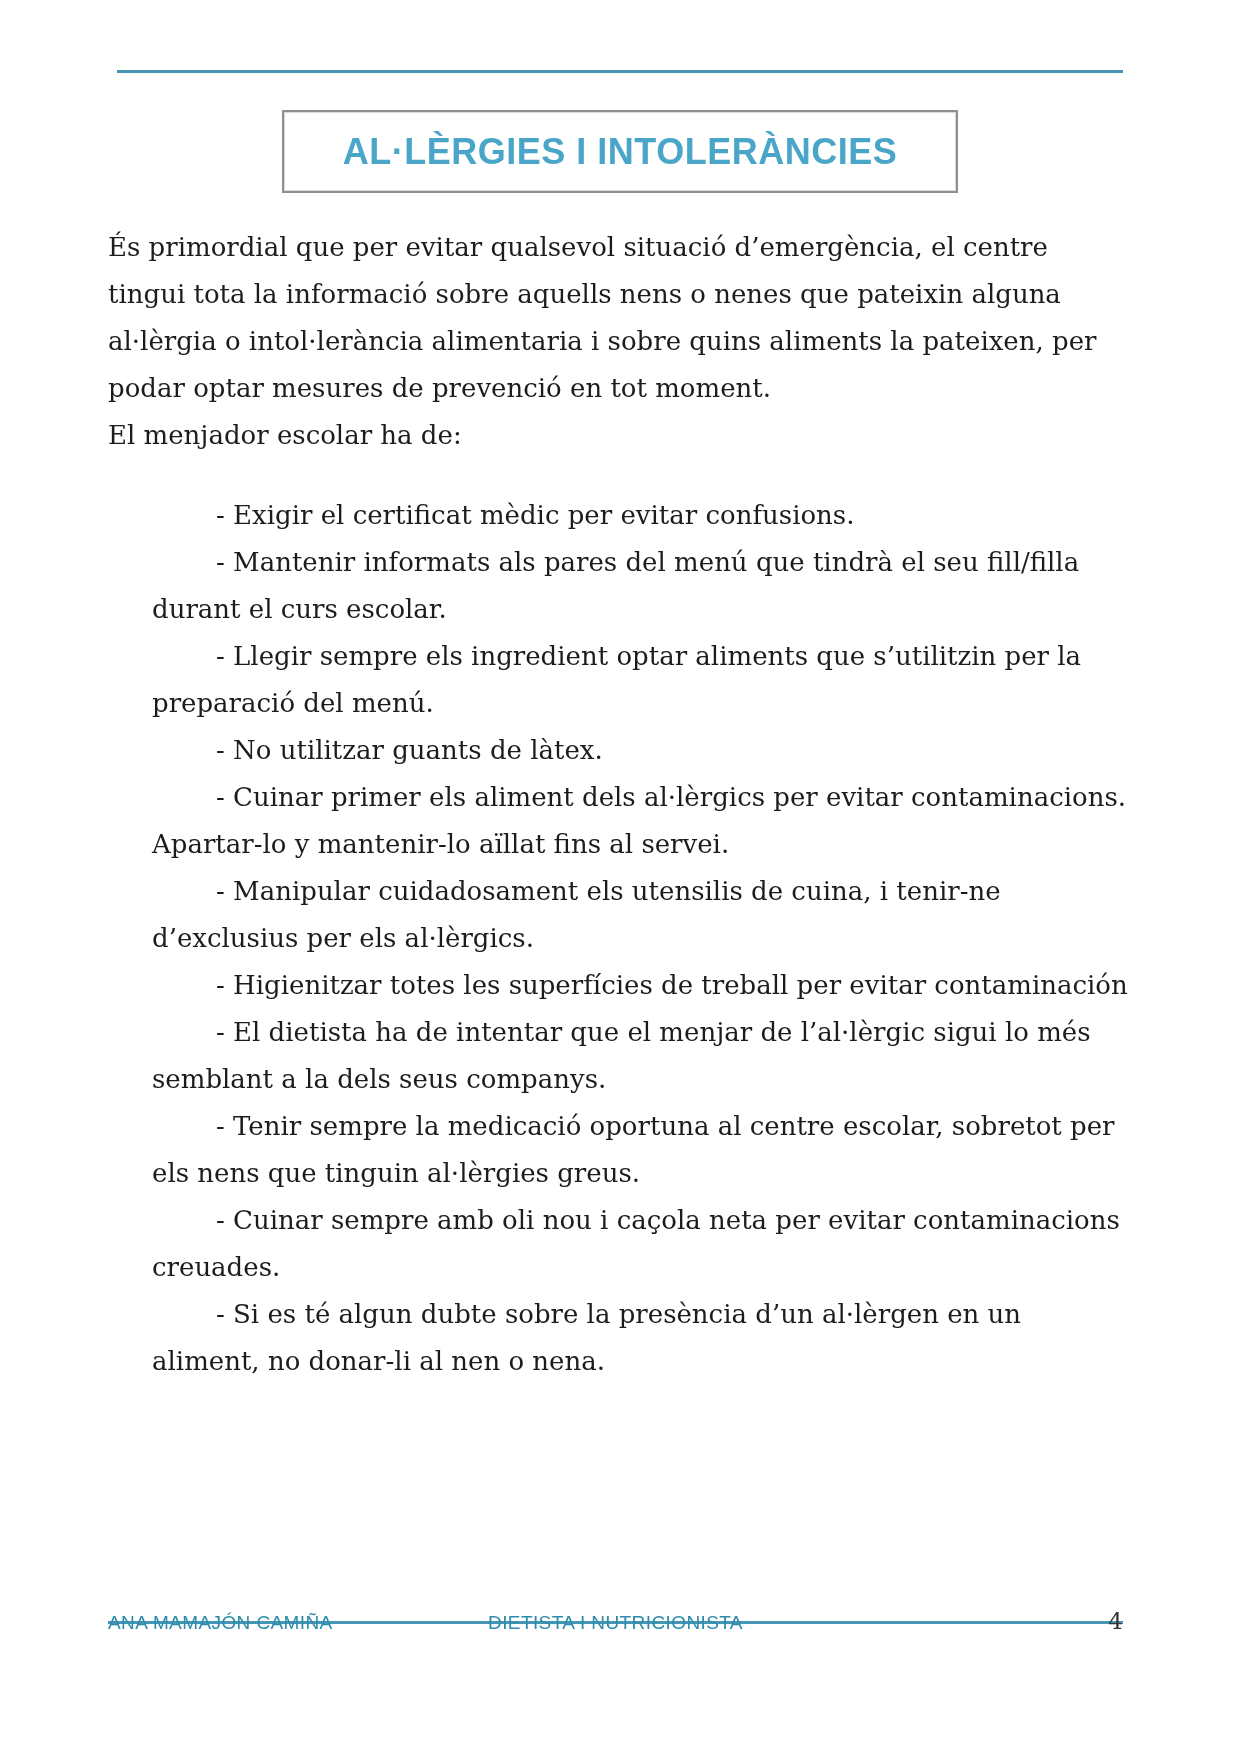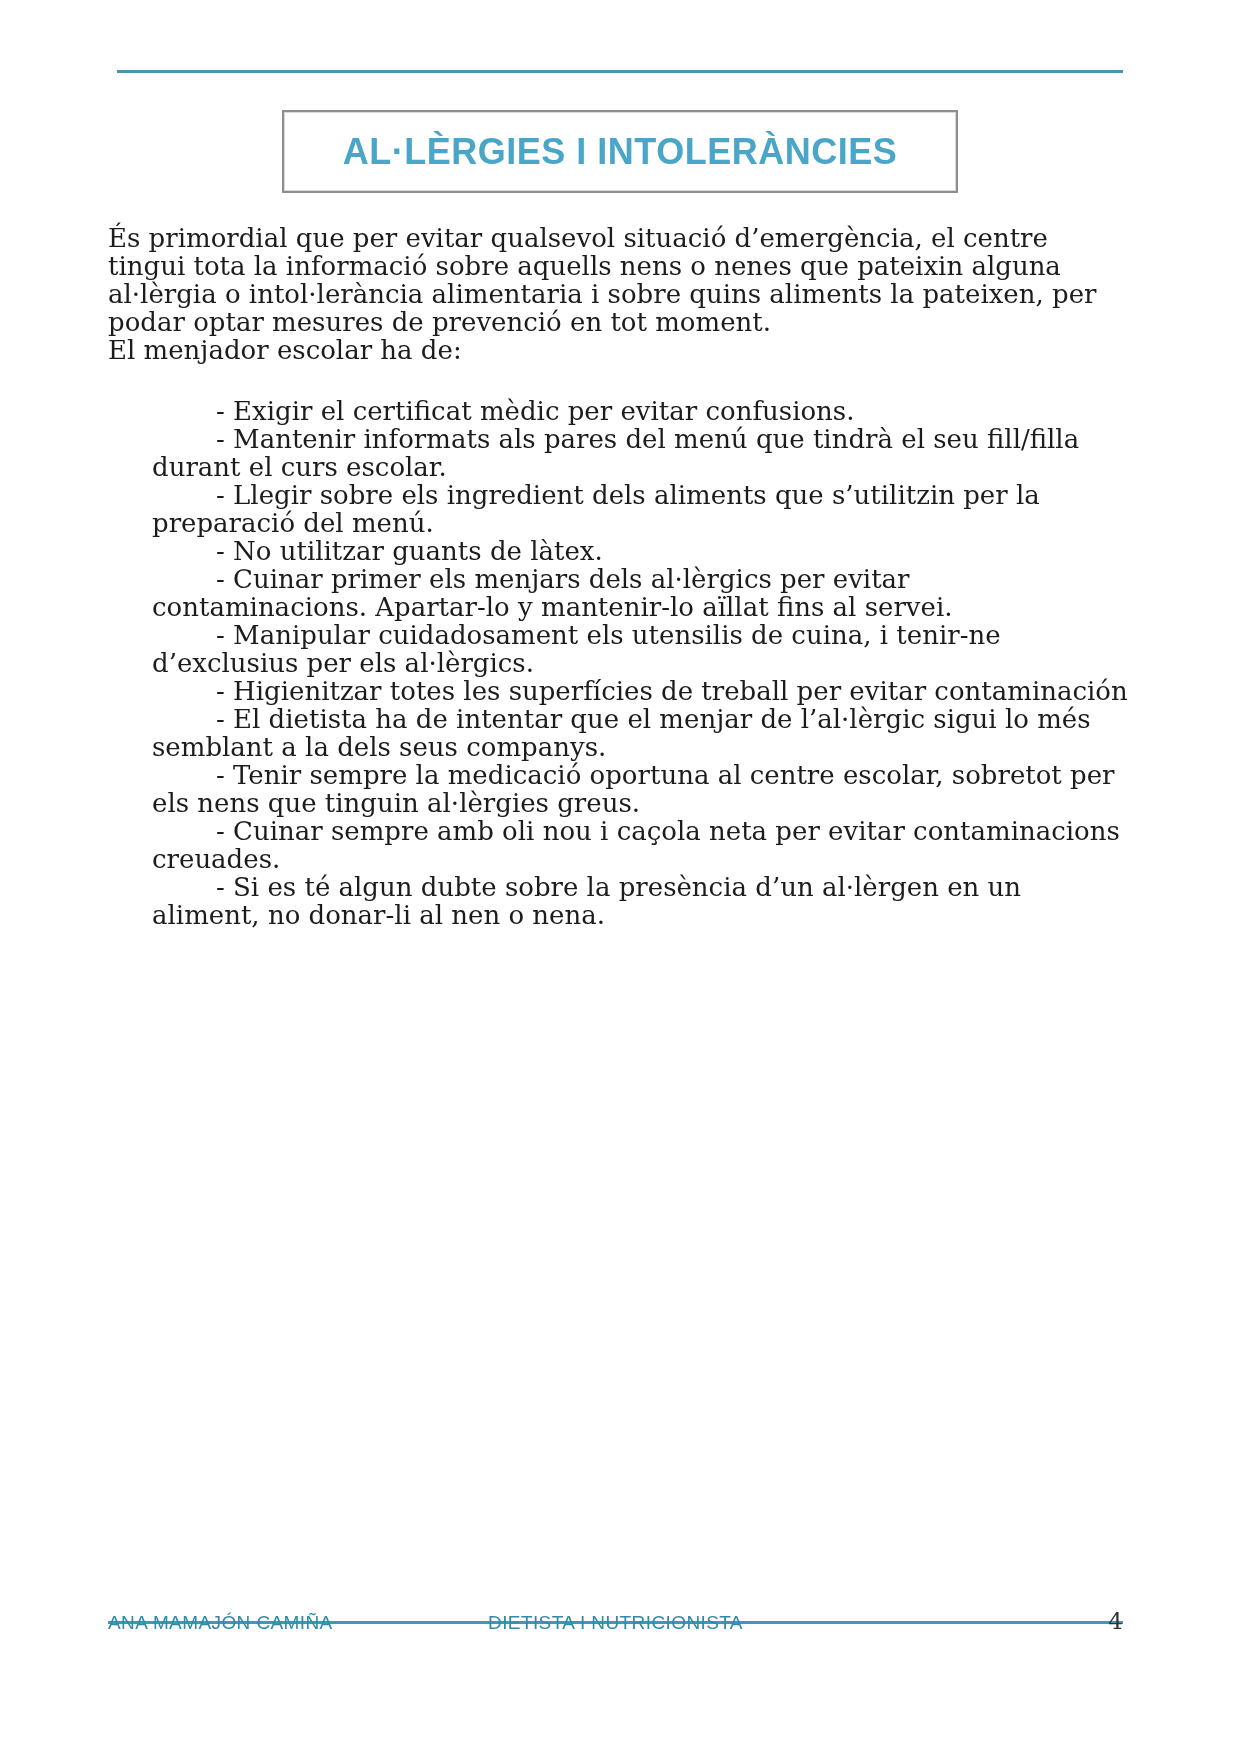--- a/index.html
+++ b/index.html
@@ -44,21 +44,21 @@
     letter-spacing: 0.5px;
     color: #4aa6c8;
     white-space: nowrap;
   }
   .body-text {
     position: absolute;
     left: 108px;
     top: 224px;
     width: 1020px;
     font-size: 26px;
-    line-height: 28px;
+    line-height: 47px;
     color: #1c1c1c;
     text-align: left;
   }
   .body-text p {
     margin: 0;
   }
   .list-block {
     margin-top: 33px;
     margin-left: 44px;
   }
@@ -108,23 +108,23 @@
     <span class="title-text">AL·LÈRGIES I INTOLERÀNCIES</span>
   </div>
 
   <div class="body-text">
     <p>És primordial que per evitar qualsevol situació d’emergència, el centre tingui tota la informació sobre aquells nens o nenes que pateixin alguna al·lèrgia o intol·lerància alimentaria i sobre quins aliments la pateixen, per podar optar mesures de prevenció en tot moment.</p>
     <p>El menjador escolar ha de:</p>
 
     <div class="list-block">
       <p class="list-item">- Exigir el certificat mèdic per evitar confusions.</p>
       <p class="list-item">- Mantenir informats als pares del menú que tindrà el seu fill/filla durant el curs escolar.</p>
-      <p class="list-item">- Llegir sobre els ingredient dels aliments que s’utilitzin per la preparació del menú.</p>
+      <p class="list-item">- Llegir sempre els ingredient optar aliments que s’utilitzin per la preparació del menú.</p>
       <p class="list-item">- No utilitzar guants de làtex.</p>
-      <p class="list-item">- Cuinar primer els menjars dels al·lèrgics per evitar contaminacions. Apartar-lo y mantenir-lo aïllat fins al servei.</p>
+      <p class="list-item">- Cuinar primer els aliment dels al·lèrgics per evitar contaminacions. Apartar-lo y mantenir-lo aïllat fins al servei.</p>
       <p class="list-item">- Manipular cuidadosament els utensilis de cuina, i tenir-ne d’exclusius per els al·lèrgics.</p>
       <p class="list-item">- Higienitzar totes les superfícies de treball per evitar contaminación</p>
       <p class="list-item">- El dietista ha de intentar que el menjar de l’al·lèrgic sigui lo més semblant a la dels seus companys.</p>
       <p class="list-item">- Tenir sempre la medicació oportuna al centre escolar, sobretot per els nens que tinguin al·lèrgies greus.</p>
       <p class="list-item">- Cuinar sempre amb oli nou i caçola neta per evitar contaminacions creuades.</p>
       <p class="list-item">- Si es té algun dubte sobre la presència d’un al·lèrgen en un aliment, no donar-li al nen o nena.</p>
     </div>
   </div>
 
   <div class="footer-rule"></div>

